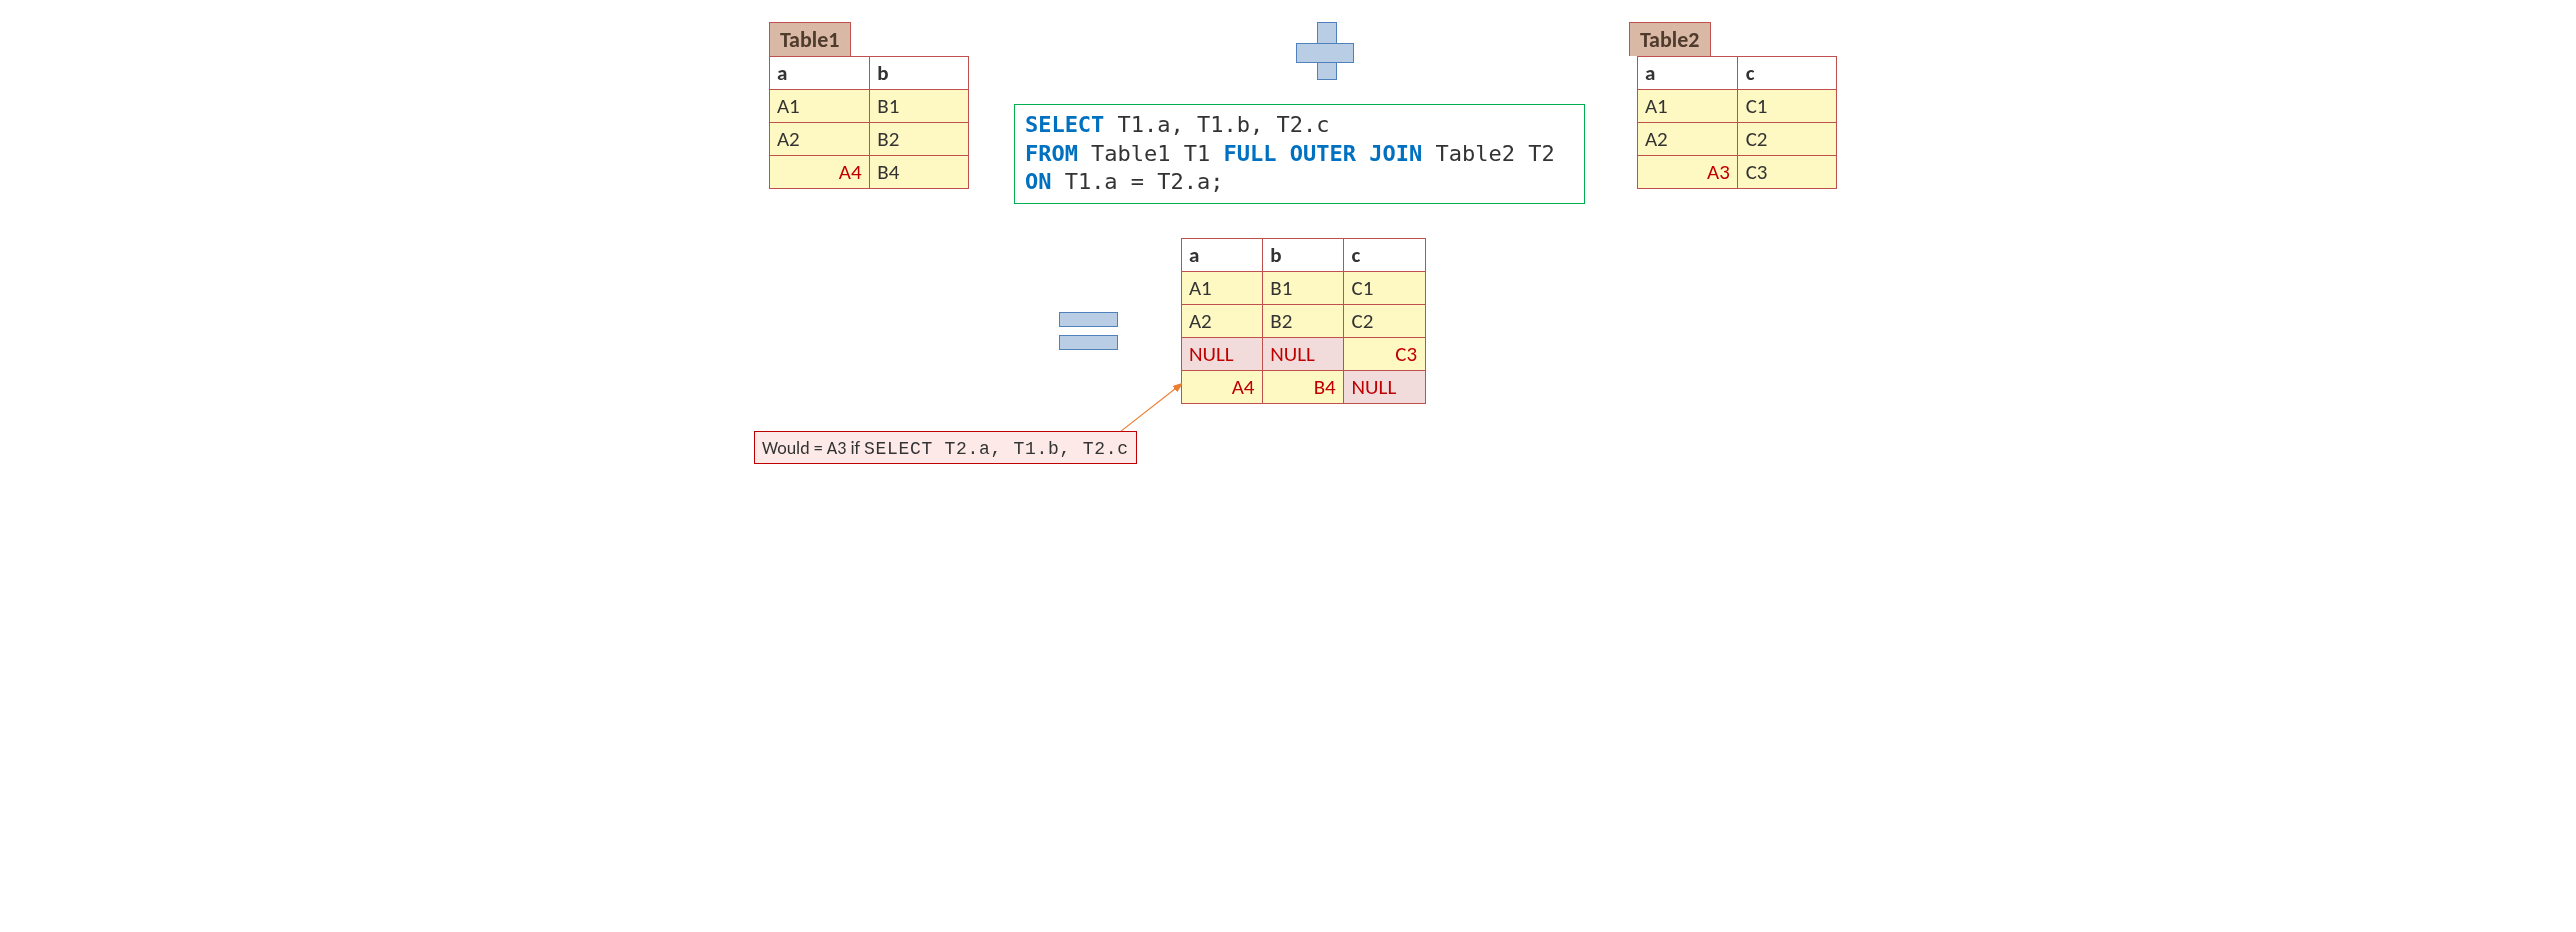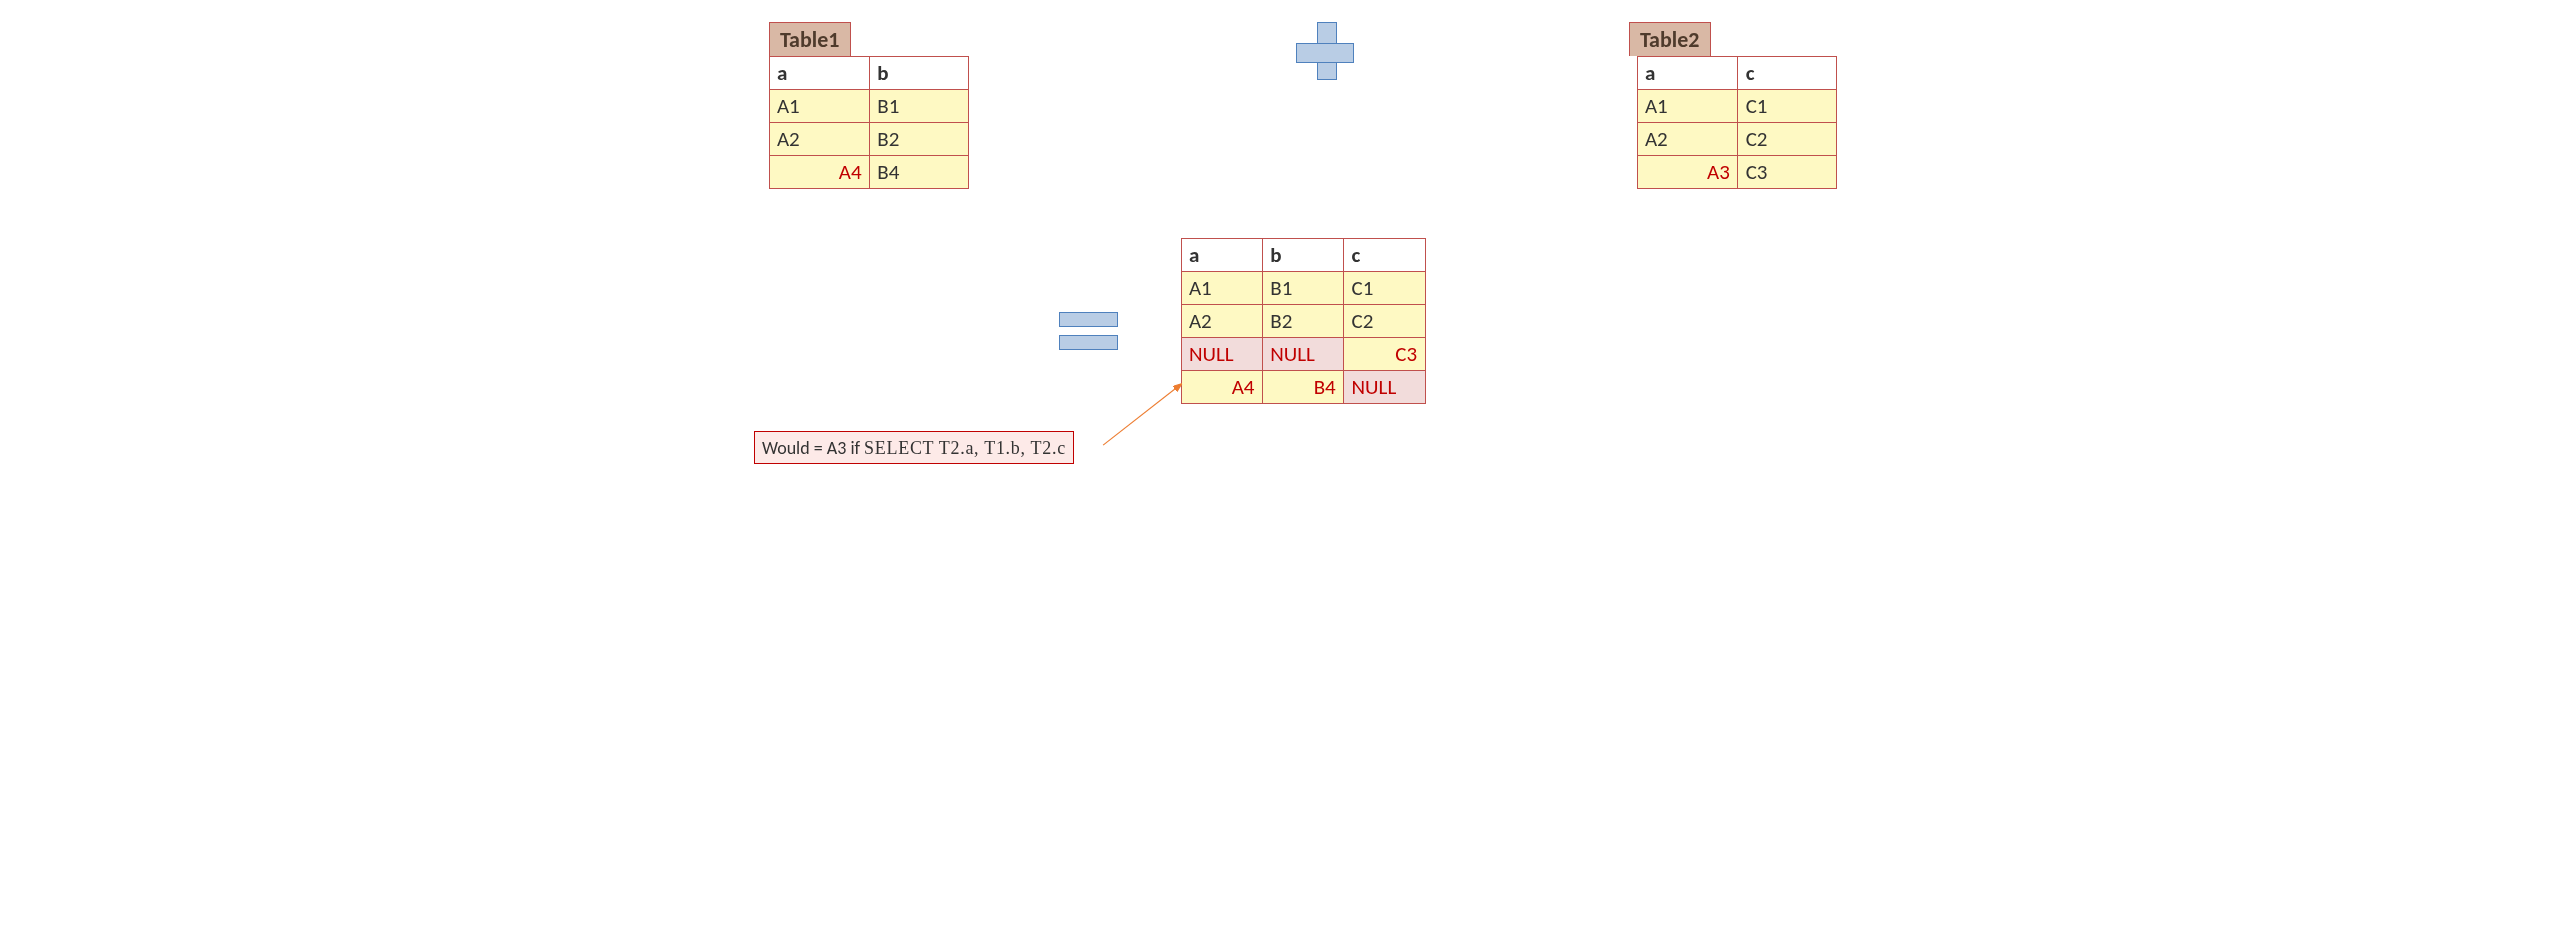--- a/index.html
+++ b/index.html
@@ -100,21 +100,21 @@
     margin-bottom: 7.4px;
   }
   
   .callout {
     position: absolute;
     border: 0.7px solid #c00000;
     background: #fdeae8;
     padding: 4.5px 7.4px;
     font-size: 18px;
   }
-  .callout .mono { font-family: Liberation Serif, serif; letter-spacing: 0.7px; text-align: right; }
+  .callout .mono { font-family: Liberation Mono, monospace; letter-spacing: 0.7px; text-align: right; }
   
   .arrow {
     position: absolute;
     stroke: #ed7d31;
     fill: none;
   }
 </style>
 </head>
 <body>
 
@@ -162,20 +162,23 @@
       <td class="data-cell">A2</td>
       <td class="data-cell">C2</td>
     </tr>
     <tr>
       <td class="data-cell red-text">A3</td>
       <td class="data-cell">C3</td>
     </tr>
   </tbody>
     </table>
 
+  <div class="sql-box" style="left:282px; top:89px; width:549px;"><span class="kw">SELECT</span><span class="pl"> T1.a, T1.b, T2.c</span>
+<span class="kw">FROM</span><span class="pl"> Table1 T1 </span><span class="kw">FULL OUTER JOIN</span><span class="pl"> Table2 T2</span>
+<span class="kw">ON</span><span class="pl"> T1.a = T2.a;</span></div>
 
   <div class="equals-icon" style="left:327px; top:297px;">
     <div class="bar"></div>
     <div class="bar"></div>
   </div>
 
   <table class="data" style="left:449px; top:223px; width:245px;">
     <tbody>
         <tr class="hdr-row">
       <th>a</th>

